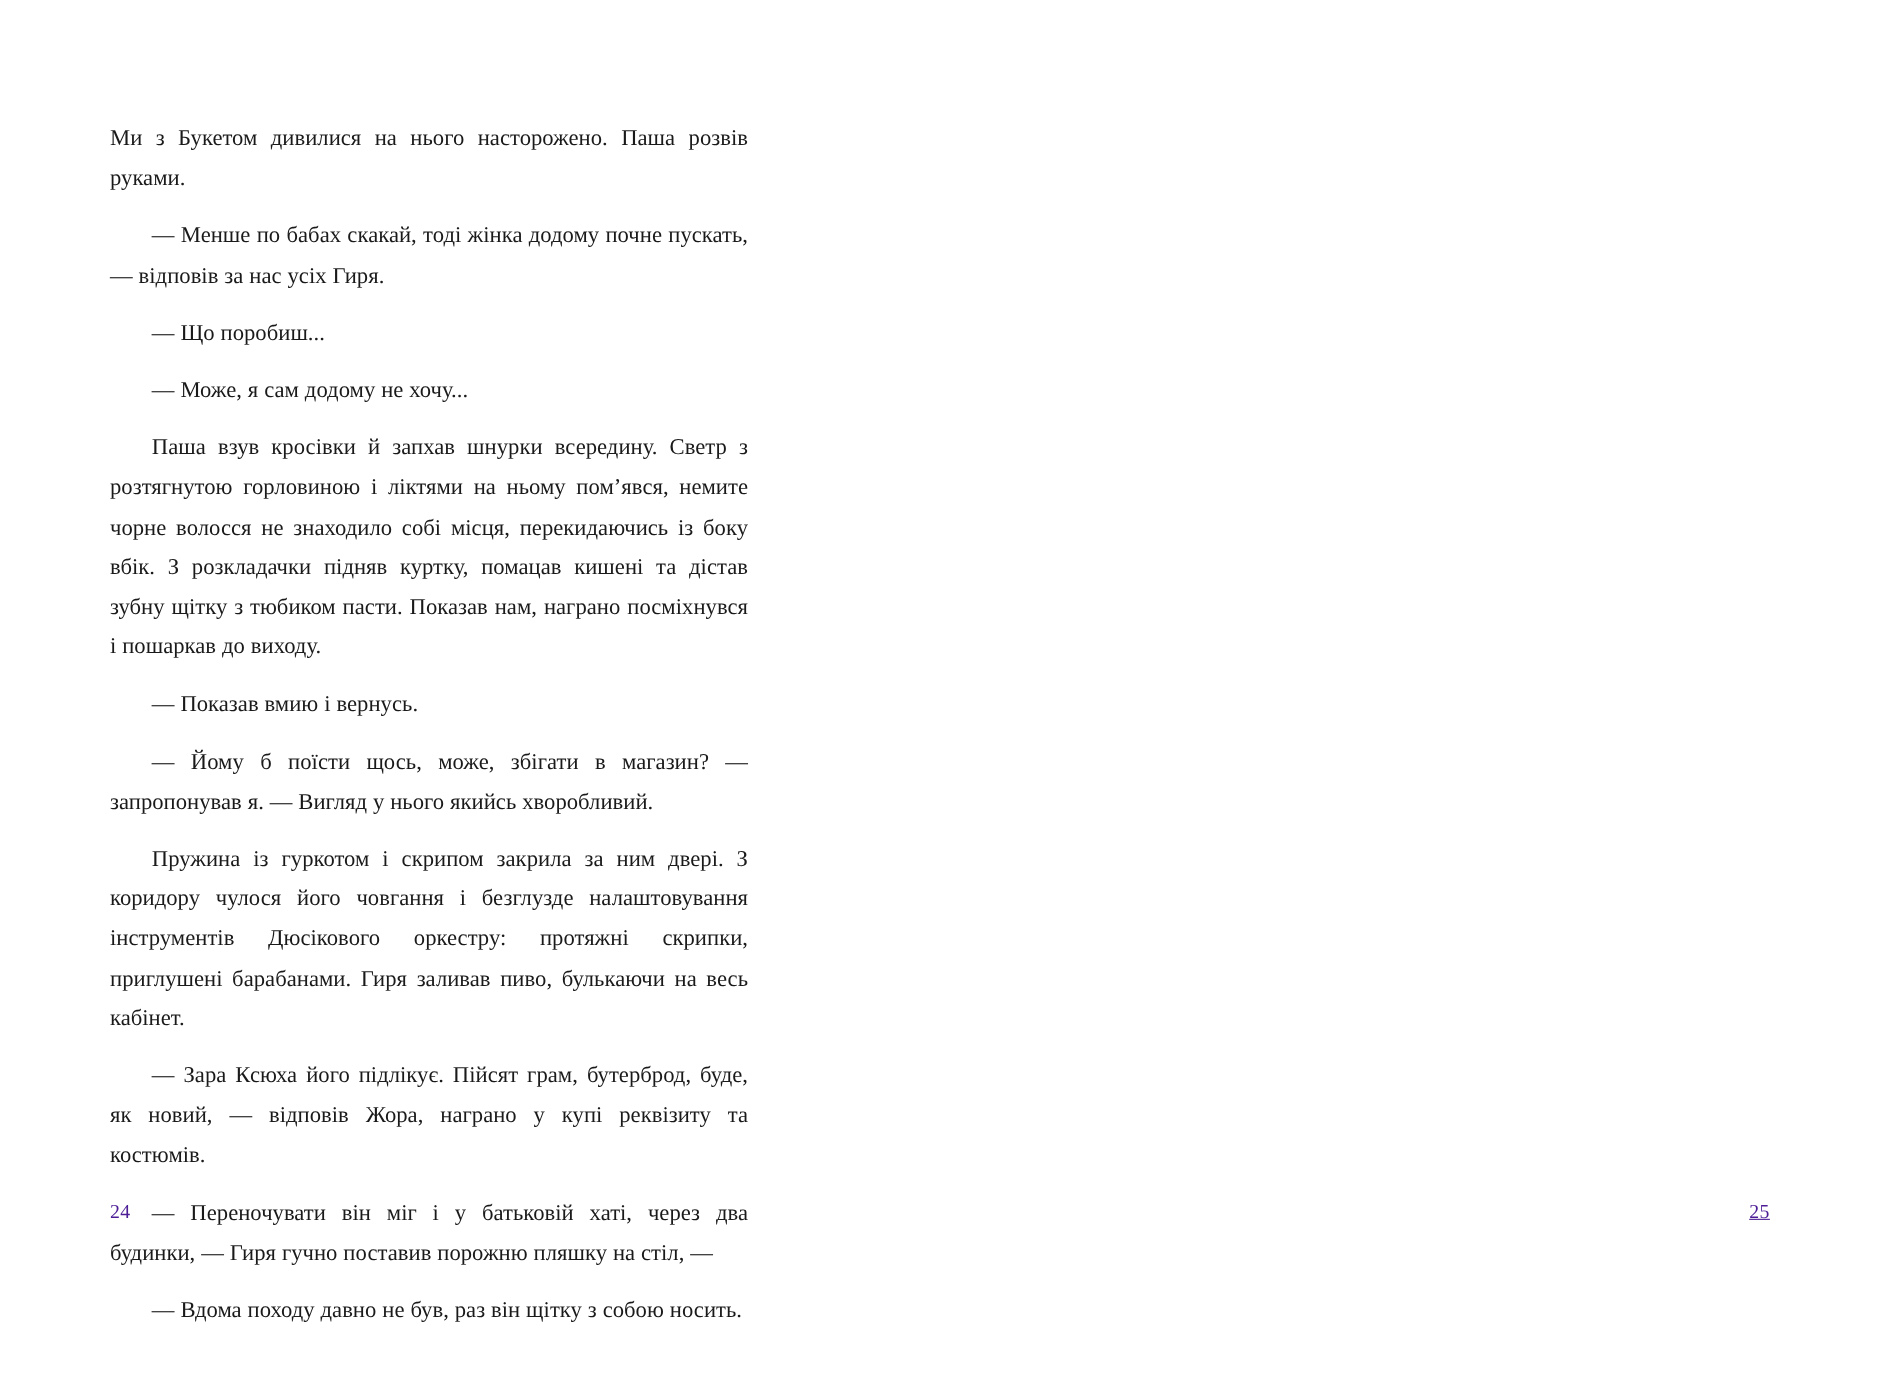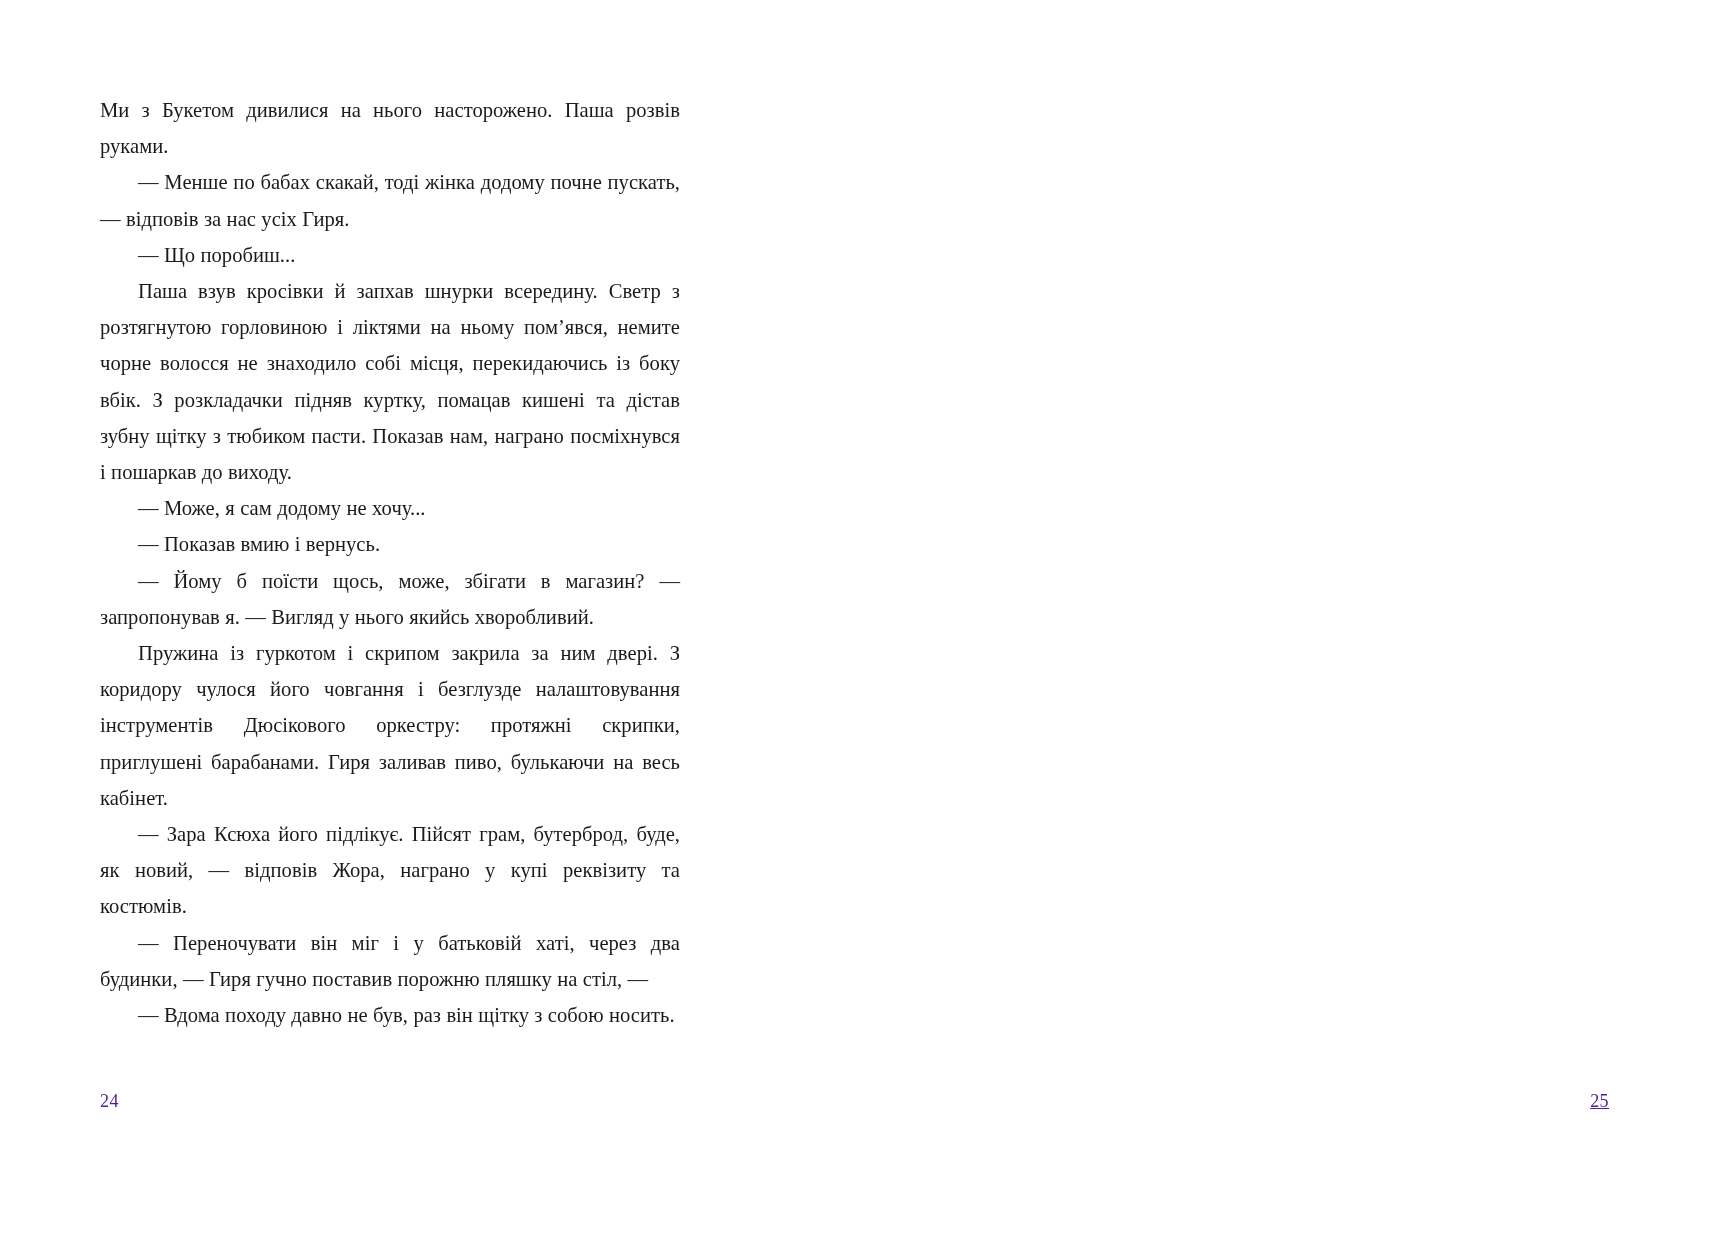--- a/index.html
+++ b/index.html
@@ -52,21 +52,21 @@
     margin: 0;
     text-indent: 38px;
     text-align: justify;
   }
   p.para:last-child { text-align: justify; }
 
   
   p.para.cont { text-indent: 0; }
 
   
-  p.para { text-align-last: left; }
+  p.para { text-align-last: left; margin-top: 16px; }
 
   .pagenum {
     position: absolute;
     bottom: 148px;
     font-size: 18px;
     line-height: 18px;
     color: #4c1d95;
     font-family: "Liberation Serif", "DejaVu Serif", serif;
     letter-spacing: 0.4px;
   }
@@ -76,22 +76,22 @@
 </head>
 <body>
 
 <div class="spread">
 
   <div class="page page-verso">
     <div class="textblock textblock-left">
       <p class="para cont">Ми з Букетом дивилися на нього насторожено. Паша розвів руками.</p>
       <p class="para">— Менше по бабах скакай, тоді жінка додому почне пускать, — відповів за нас усіх Гиря.</p>
       <p class="para">— Що поробиш...</p>
+      <p class="para">— Може, я сам додому не хочу...</p>
       <p class="para">Паша взув кросівки й запхав шнурки всередину. Светр з розтягнутою горловиною і ліктями на ньому пом’явся, немите чорне волосся не знаходило собі місця, перекидаючись із боку вбік. З розкладачки підняв куртку, помацав кишені та дістав зубну щітку з тюбиком пасти. Показав нам, награно посміхнувся і пошаркав до виходу.</p>
-      <p class="para">— Може, я сам додому не хочу...</p>
       <p class="para">— Показав вмию і вернусь.</p>
       <p class="para">— Йому б поїсти щось, може, збігати в магазин? — запропонував я. — Вигляд у нього якийсь хворобливий.</p>
       <p class="para">Пружина із гуркотом і скрипом закрила за ним двері. З коридору чулося його човгання і безглузде налаштовування інструментів Дюсікового оркестру: протяжні скрипки, приглушені барабанами. Гиря заливав пиво, булькаючи на весь кабінет.</p>
       <p class="para">— Зара Ксюха його підлікує. Пійсят грам, бутерброд, буде, як новий, — відповів Жора, награно у купі реквізиту та костюмів.</p>
       <p class="para">— Переночувати він міг і у батьковій хаті, через два будинки, — Гиря гучно поставив порожню пляшку на стіл, —</p>
       <p class="para">— Вдома походу давно не був, раз він щітку з собою носить.</p>
     </div>
     <div class="pagenum pagenum-left">24</div>
   </div>
 

